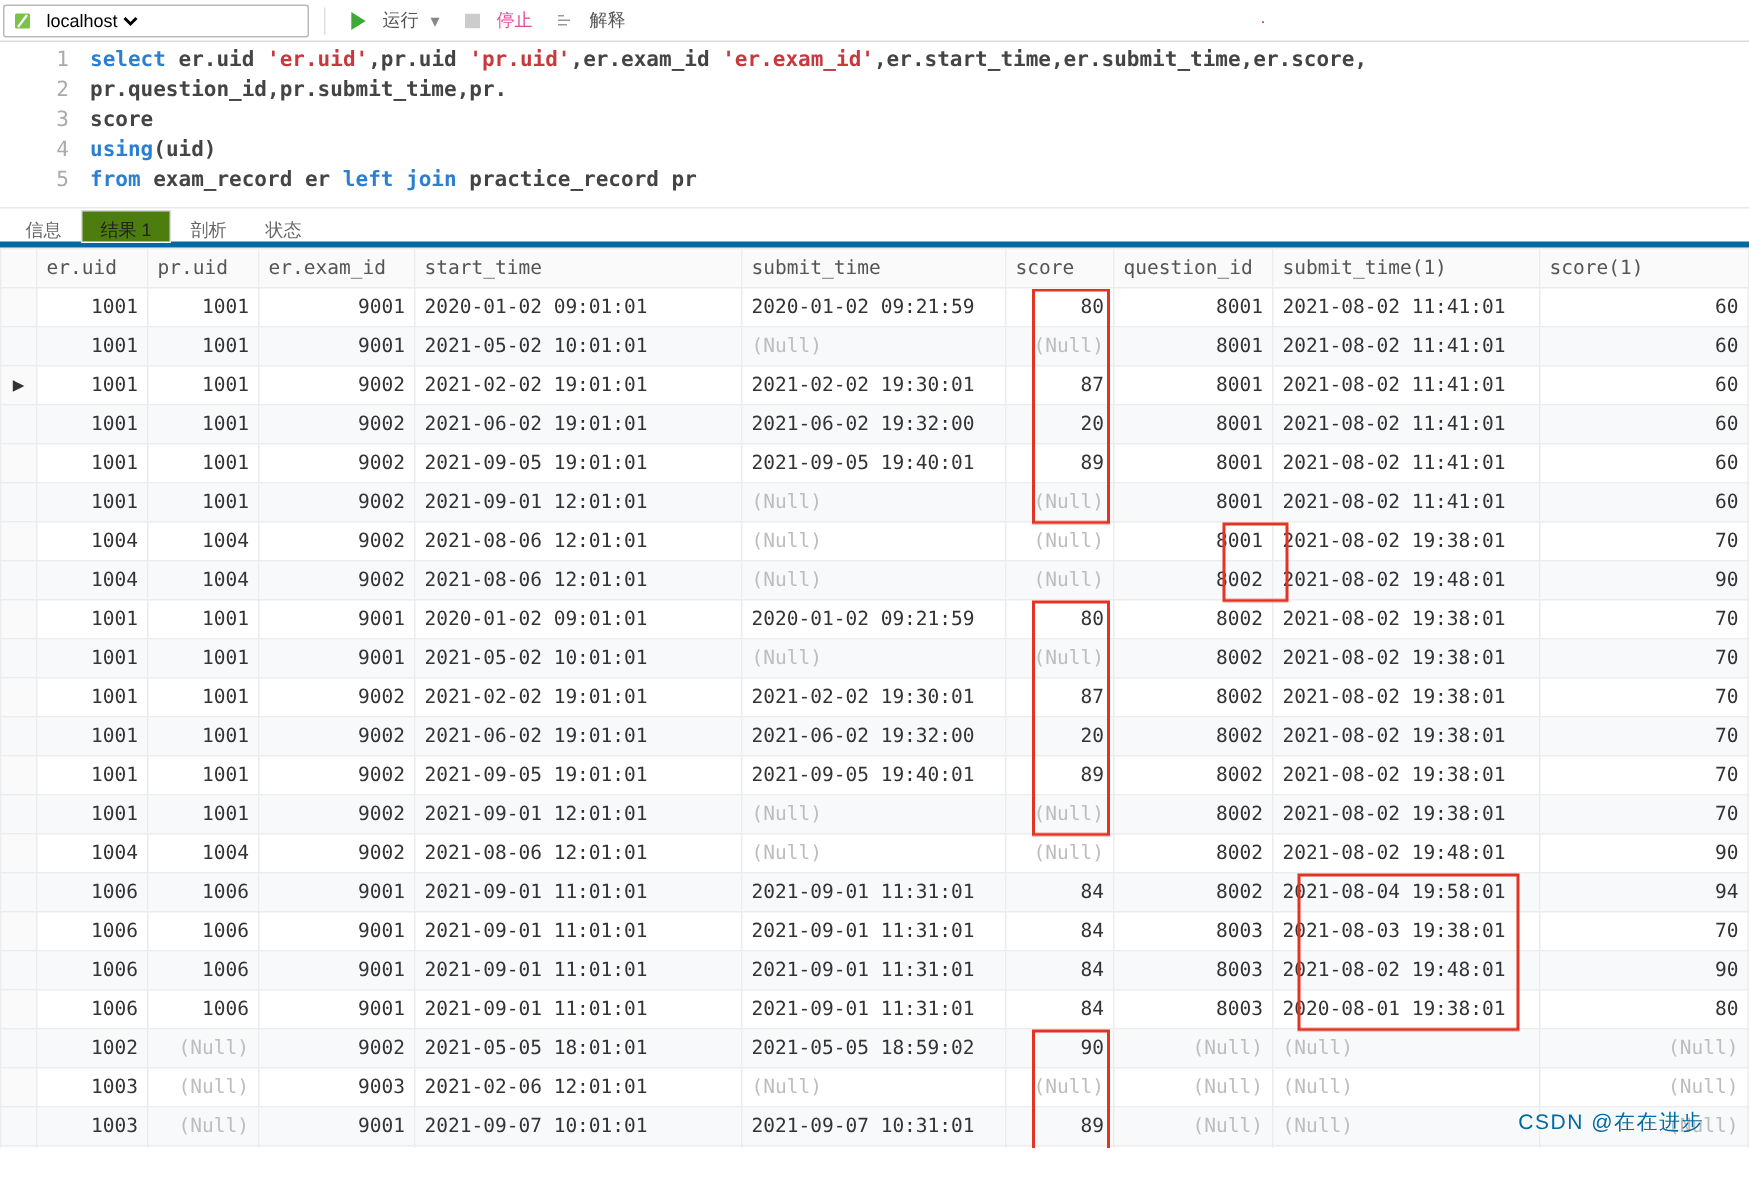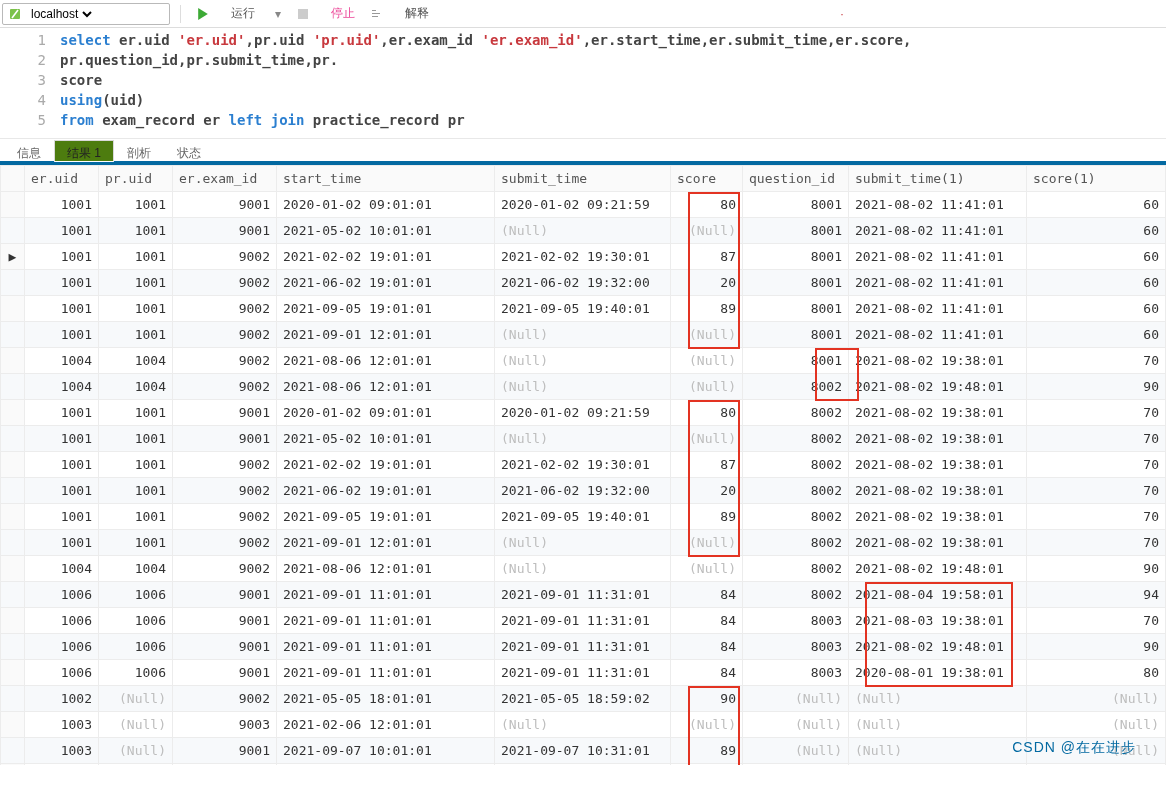--- a/index.html
+++ b/index.html
@@ -2,21 +2,21 @@
 <html><head>
 <meta charset="utf-8">
 <style>
   * { box-sizing:border-box; margin:0; padding:0; }
   html,body{ width:1166px; height:787px; font-family:"Microsoft YaHei",Arial,sans-serif; font-size:12px; color:#333; background:#fff; overflow:hidden;}
   
   .toolbar{ height:28px; display:flex; align-items:center; border-bottom:1px solid #ddd; padding:0 2px; gap:6px;}
   .cbx{ display:flex; align-items:center; height:22px; border:1px solid #b9b9b9; background:#fff; border-radius:2px; padding:0 4px; gap:4px;}
   .cbx select{ border:none; outline:none; font-size:12px; background:transparent; }
   .ico{display:inline-flex;align-items:center;justify-content:center;width:16px;height:16px;}
-  .tb-btn{display:flex;align-items:center;gap:20px;color:#555;padding:0 4px;height:22px;cursor:pointer;}
+  .tb-btn{display:flex;align-items:center;gap:8px;color:#555;padding:0 4px;height:22px;cursor:pointer;}
   .tb-btn.disabled{color:#ec4899;cursor:default;}
   .tb-sep{width:1px;height:18px;background:#ddd;margin:0 4px;}
   
   .editor{display:flex; font-family:Consolas,Menlo,monospace; font-size:14px; padding:2px 0 8px 0; border-bottom:1px solid #e8e8e8;}
   .gutter{width:60px;color:#aaa;text-align:right;padding-right:14px;user-select:none;}
   .gutter div, .code div{height:20px;line-height:20px;white-space:pre;}
   .code{color:#444;font-weight:bold;}
   .kw{color:#2b7fd0;}
   .str{color:#c8393e;}
   
@@ -35,21 +35,21 @@
   .rowptr{color:#333;}
   
   .hl{position:absolute;border:2px solid #e33322;pointer-events:none;}
   
   .wm{position:absolute;right:30px;bottom:8px;color:#0369a1;font-size:14px;letter-spacing:1px;pointer-events:none;}
 </style>
 </head>
 <body>
 
 <div class="toolbar">
-  <div class="cbx" style="width:168px;">
+  <div class="cbx" style="width:204px;">
     <span class="ico">
       <svg width="14" height="14" viewBox="0 0 14 14">
           <rect x="2" y="2" width="10" height="10" fill="#7bc24b" rx="1"></rect>
           <path d="M4 11 L10 3" stroke="#fff" stroke-width="1.5"></path>
         </svg>
     </span>
     <select><option>localhost</option></select>
   </div>
   <div class="tb-sep"></div>
   <div class="tb-btn">

